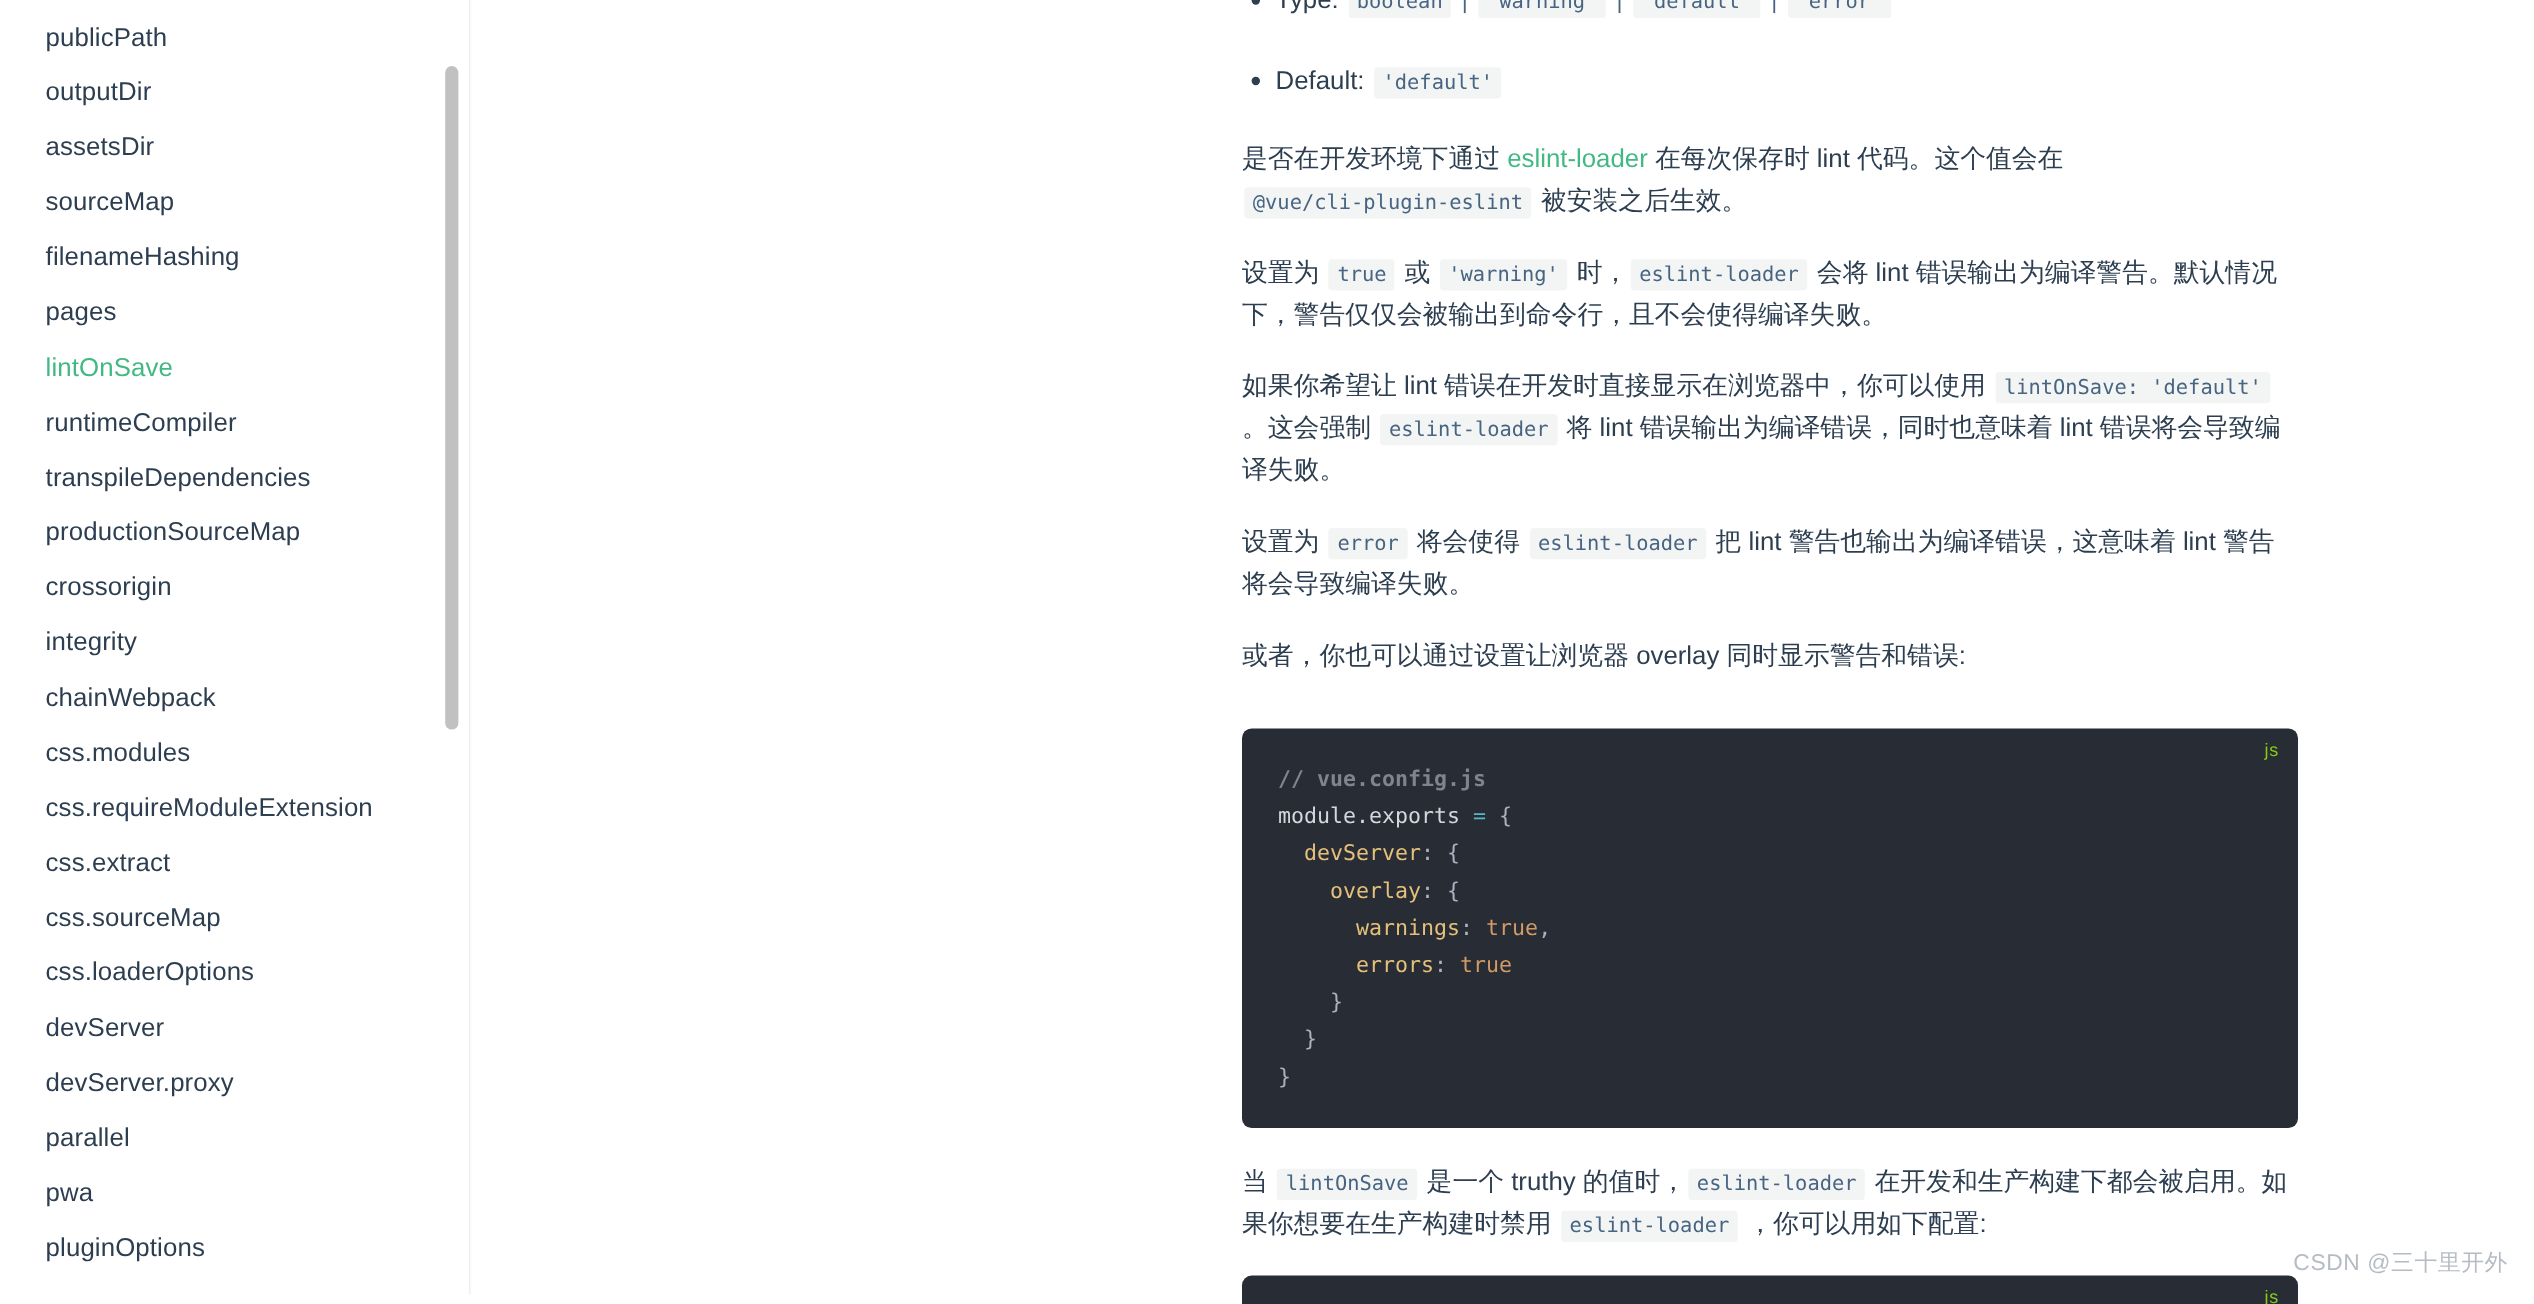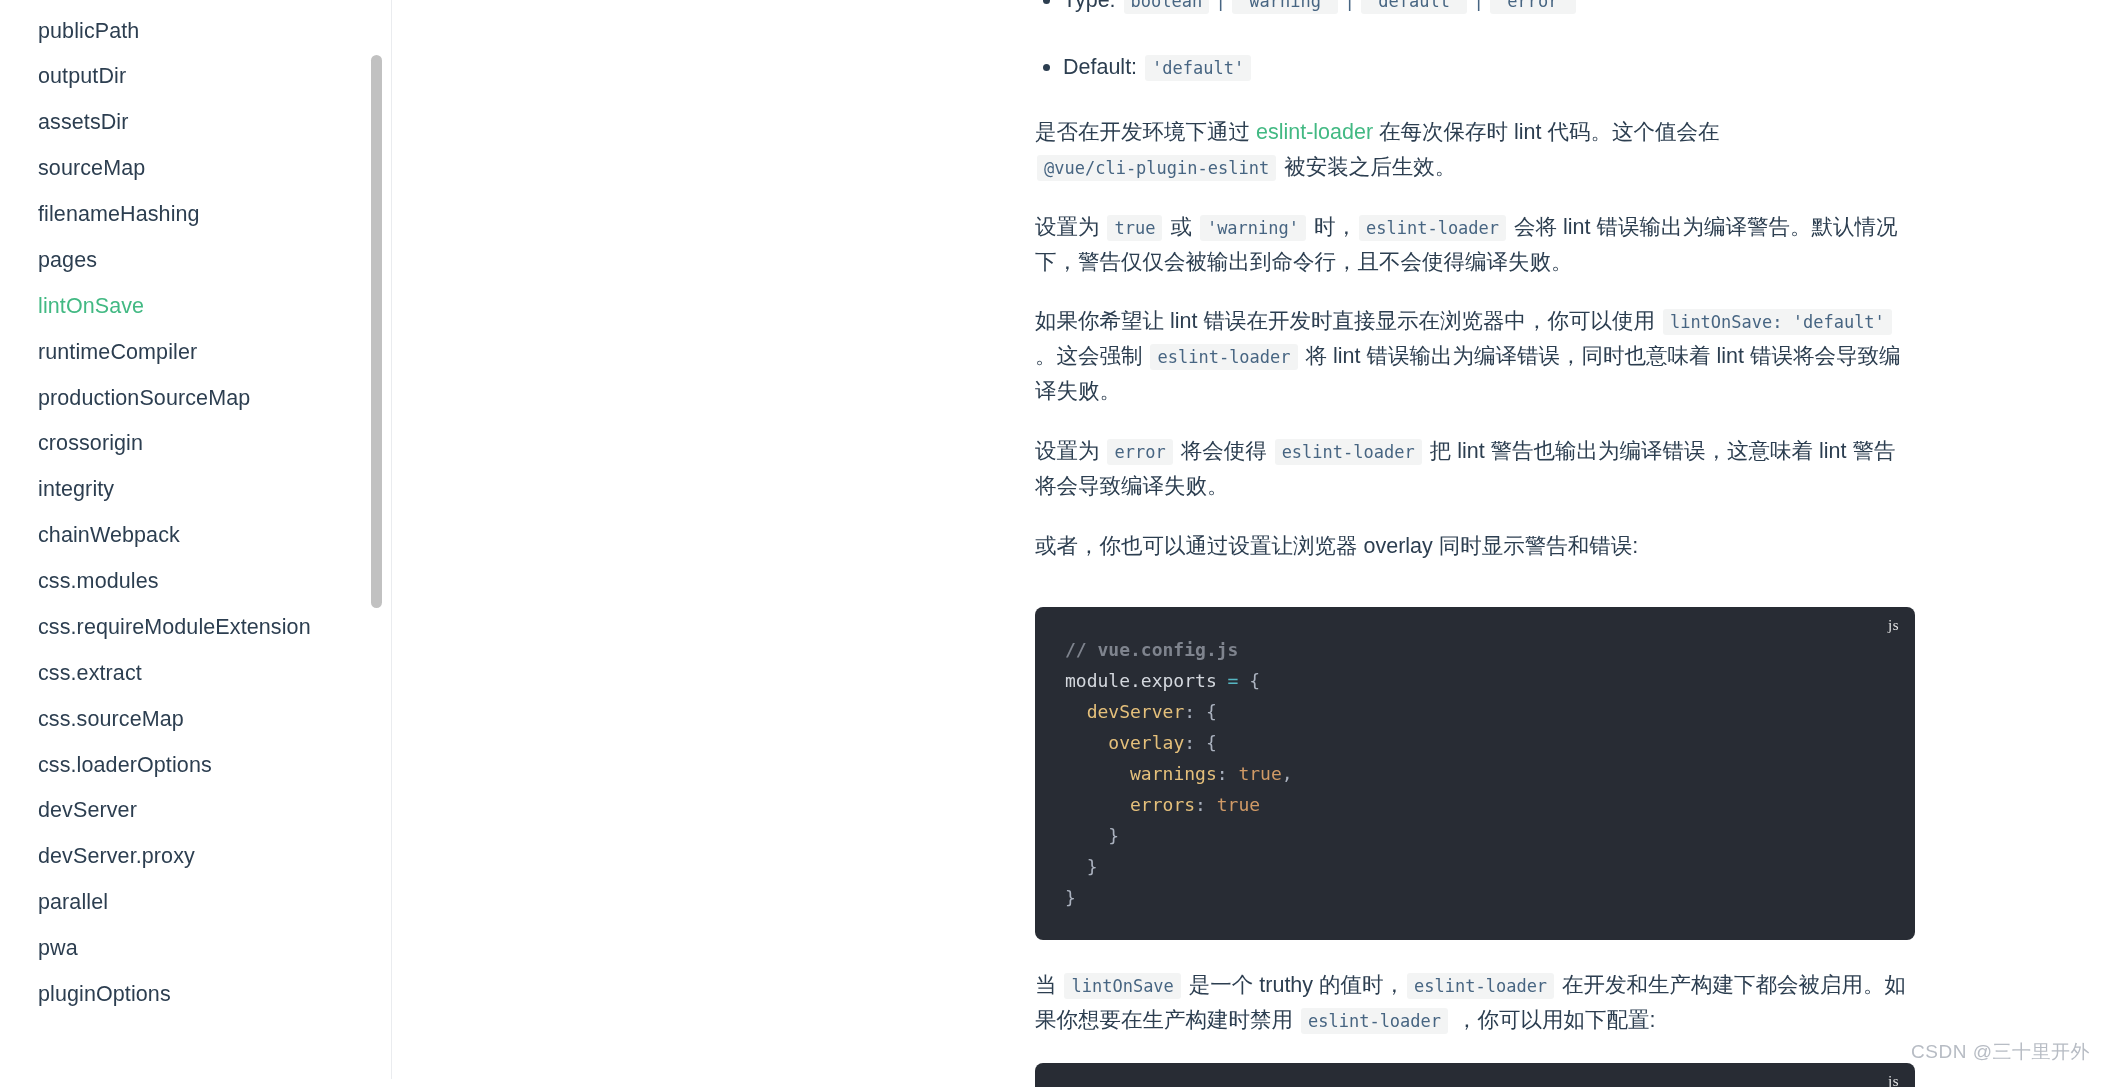--- a/index.html
+++ b/index.html
@@ -149,23 +149,23 @@
     font-family: "DejaVu Sans Mono", "Liberation Mono", monospace;
     font-size: 18px;
     line-height: 1.72;
     color: #c9d1d9;
     white-space: pre;
   }
   .lang-tag {
     position: absolute;
     top: 10px;
     right: 16px;
-    font-family: Liberation Serif, serif;
+    font-family: Liberation Sans, sans-serif;
     font-size: 15px;
-    color: #e5e5e5;
+    color: #84cc16;
     letter-spacing: 0.5px;
   }
   .c-comment { color: #7f848e; font-weight: bold; }
   .c-plain   { color: #d4d8de; }
   .c-key     { color: #e5c07b; }
   .c-op      { color: #56b6c2; }
   .c-val     { color: #d19a66; }
   .c-punct   { color: #abb2bf; }
 
   
@@ -188,20 +188,21 @@
   <nav class="sidebar">
     <div class="sidebar-inner">
       <a class="nav-link" href="#">publicPath</a>
       <a class="nav-link" href="#">outputDir</a>
       <a class="nav-link" href="#">assetsDir</a>
       <a class="nav-link" href="#">sourceMap</a>
       <a class="nav-link" href="#">filenameHashing</a>
       <a class="nav-link" href="#">pages</a>
       <a class="nav-link active" href="#">lintOnSave</a>
       <a class="nav-link" href="#">runtimeCompiler</a>
+      <a class="nav-link" href="#">transpileDependencies</a>
       <a class="nav-link" href="#">productionSourceMap</a>
       <a class="nav-link" href="#">crossorigin</a>
       <a class="nav-link" href="#">integrity</a>
       <a class="nav-link" href="#">chainWebpack</a>
       <a class="nav-link" href="#">css.modules</a>
       <a class="nav-link" href="#">css.requireModuleExtension</a>
       <a class="nav-link" href="#">css.extract</a>
       <a class="nav-link" href="#">css.sourceMap</a>
       <a class="nav-link" href="#">css.loaderOptions</a>
       <a class="nav-link" href="#">devServer</a>

